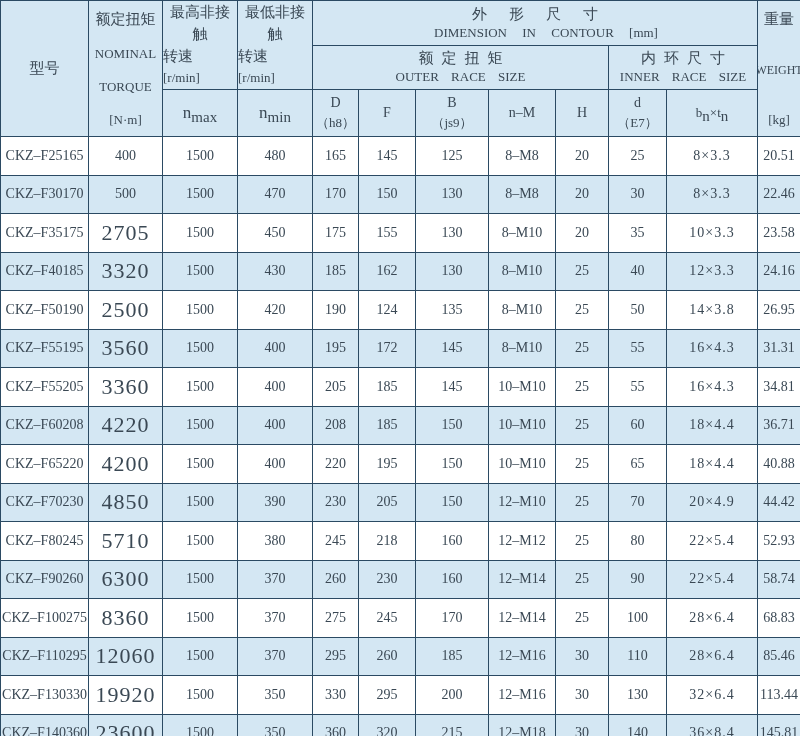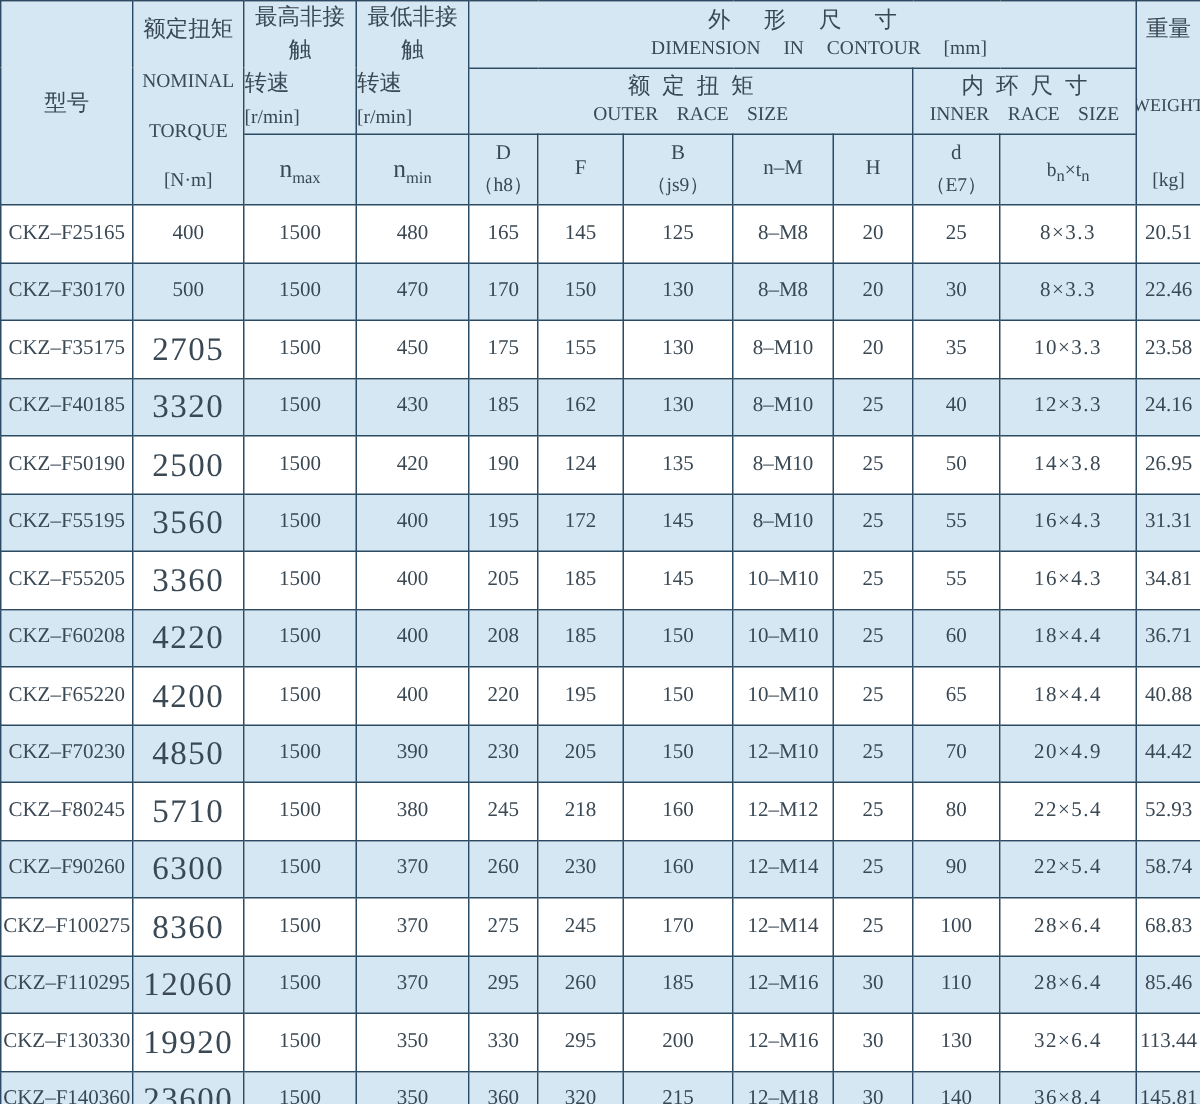--- a/index.html
+++ b/index.html
@@ -41,21 +41,21 @@
   .stack{display:flex;flex-direction:column;justify-content:space-between;align-items:center;height:118px;}
   .stack3{display:flex;flex-direction:column;justify-content:center;align-items:flex-start;line-height:22px;height:100%;}
   .two-line div{line-height:20px;}
   .line1{font-size:14px;}
   .paren{font-size:13px;}
   .cn-wide span{display:inline-block;letter-spacing:22px;margin-right:-22px;font-size:15px;line-height:17px;text-align:right;}
   .en-wide span{display:inline-block;word-spacing:12px;font-size:13px;line-height:17px;margin-left:22px;}
   .cn-mid span{display:inline-block;letter-spacing:8px;margin-right:-8px;font-size:15px;line-height:18px;}
   .en-mid span{display:inline-block;word-spacing:9px;font-size:13px;line-height:17px;}
   .nsym{font-size:17px;}
-  sub{font-size:11px;line-height:0;}
+  sub{font-size:15px;line-height:0;}
   .bt-h{font-size:13px;}
   td[data-name="cell-b_t"]{letter-spacing:1px;}
 </style>
 </head>
 <body>
 
 <table data-name="spec-table">
   <colgroup>
     <col style="width:88px">
       <col style="width:74px">

